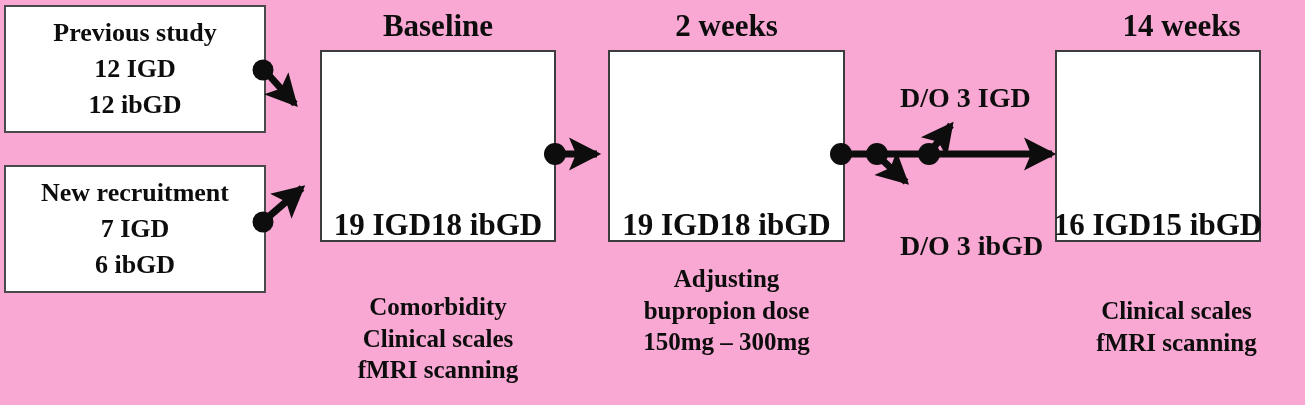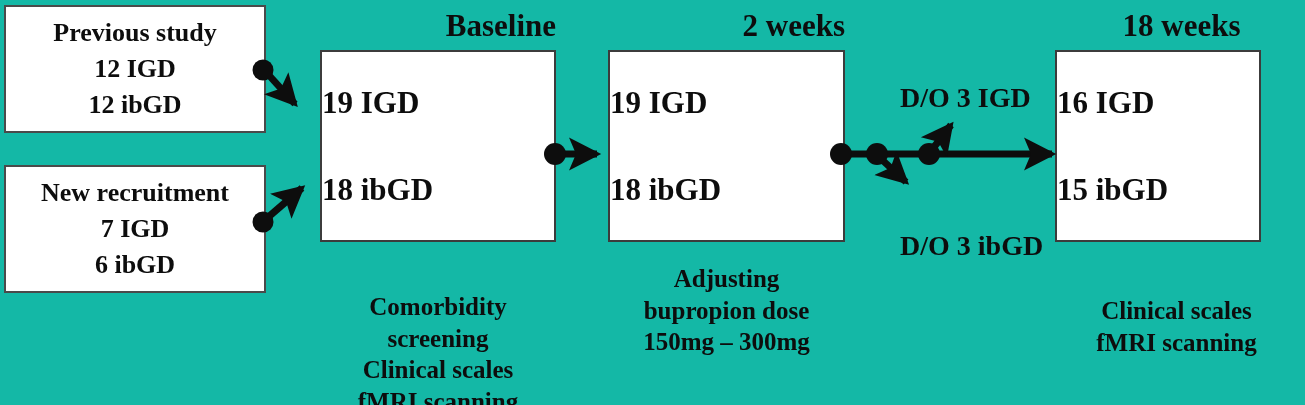--- a/index.html
+++ b/index.html
@@ -4,21 +4,21 @@
 <style>
   html, body {
     margin: 0;
     padding: 0;
     background: #ffffff;
   }
   #canvas {
     position: relative;
     width: 1305px;
     height: 405px;
-    background: #14b8a6;
+    background: #f9a8d4;
     font-family: "Liberation Serif", "DejaVu Serif", serif;
     font-weight: bold;
     color: #0d0d0d;
     overflow: hidden;
   }
   .box {
     position: absolute;
     box-sizing: border-box;
     border: 2px solid #4a4a4a;
     background: #ffffff;
@@ -32,22 +32,21 @@
     align-items: center;
     justify-content: center;
   }
   .src-line {
     font-size: 26px;
     line-height: 1.38;
     white-space: nowrap;
   }
   .stage-box {
     display: flex;
-    flex-direction: column;
-    align-items: flex-start;
+    align-items: flex-end;
     justify-content: center;
   }
   .stage-line {
     font-size: 31px;
     line-height: 1;
     white-space: nowrap;
   }
   .stage-gap {
     height: 56px;
   }
@@ -88,46 +87,45 @@
     <div class="src-line">12 IGD</div>
     <div class="src-line">12 ibGD</div>
   </div>
 
   <div class="box src-box" style="left:4px; top:165px; width:262px; height:128px;">
     <div class="src-line">New recruitment</div>
     <div class="src-line">7 IGD</div>
     <div class="src-line">6 ibGD</div>
   </div>
 
-  <div class="stage-title" style="left:320px; top:8px; width:236px;text-align:right;">Baseline</div>
+  <div class="stage-title" style="left:320px; top:8px; width:236px;">Baseline</div>
   <div class="box box-main stage-box" style="left:320px; top:50px; width:236px; height:192px;">
     <div class="stage-line">19 IGD</div>
     <div class="stage-gap"></div>
     <div class="stage-line">18 ibGD</div>
   </div>
   <div class="caption" style="left:310px; top:250px; width:256px;margin-top:41px;">
     <div>Comorbidity</div>
-    <div>screening</div>
     <div>Clinical scales</div>
     <div>fMRI scanning</div>
   </div>
 
-  <div class="stage-title" style="left:608px; top:8px; width:237px;text-align:right;">2 weeks</div>
+  <div class="stage-title" style="left:608px; top:8px; width:237px;">2 weeks</div>
   <div class="box box-main stage-box" style="left:608px; top:50px; width:237px; height:192px;">
     <div class="stage-line">19 IGD</div>
     <div class="stage-gap"></div>
     <div class="stage-line">18 ibGD</div>
   </div>
   <div class="caption" style="left:598px; top:263px; width:257px;">
     <div>Adjusting</div>
     <div>bupropion dose</div>
     <div>150mg – 300mg</div>
   </div>
 
-  <div class="stage-title" style="left:1063px; top:8px; width:237px;">18 weeks</div>
+  <div class="stage-title" style="left:1063px; top:8px; width:237px;">14 weeks</div>
   <div class="box box-main stage-box" style="left:1055px; top:50px; width:206px; height:192px;">
     <div class="stage-line">16 IGD</div>
     <div class="stage-gap"></div>
     <div class="stage-line">15 ibGD</div>
   </div>
   <div class="caption" style="left:1053px; top:295px; width:247px;">
     <div>Clinical scales</div>
     <div>fMRI scanning</div>
   </div>
 

